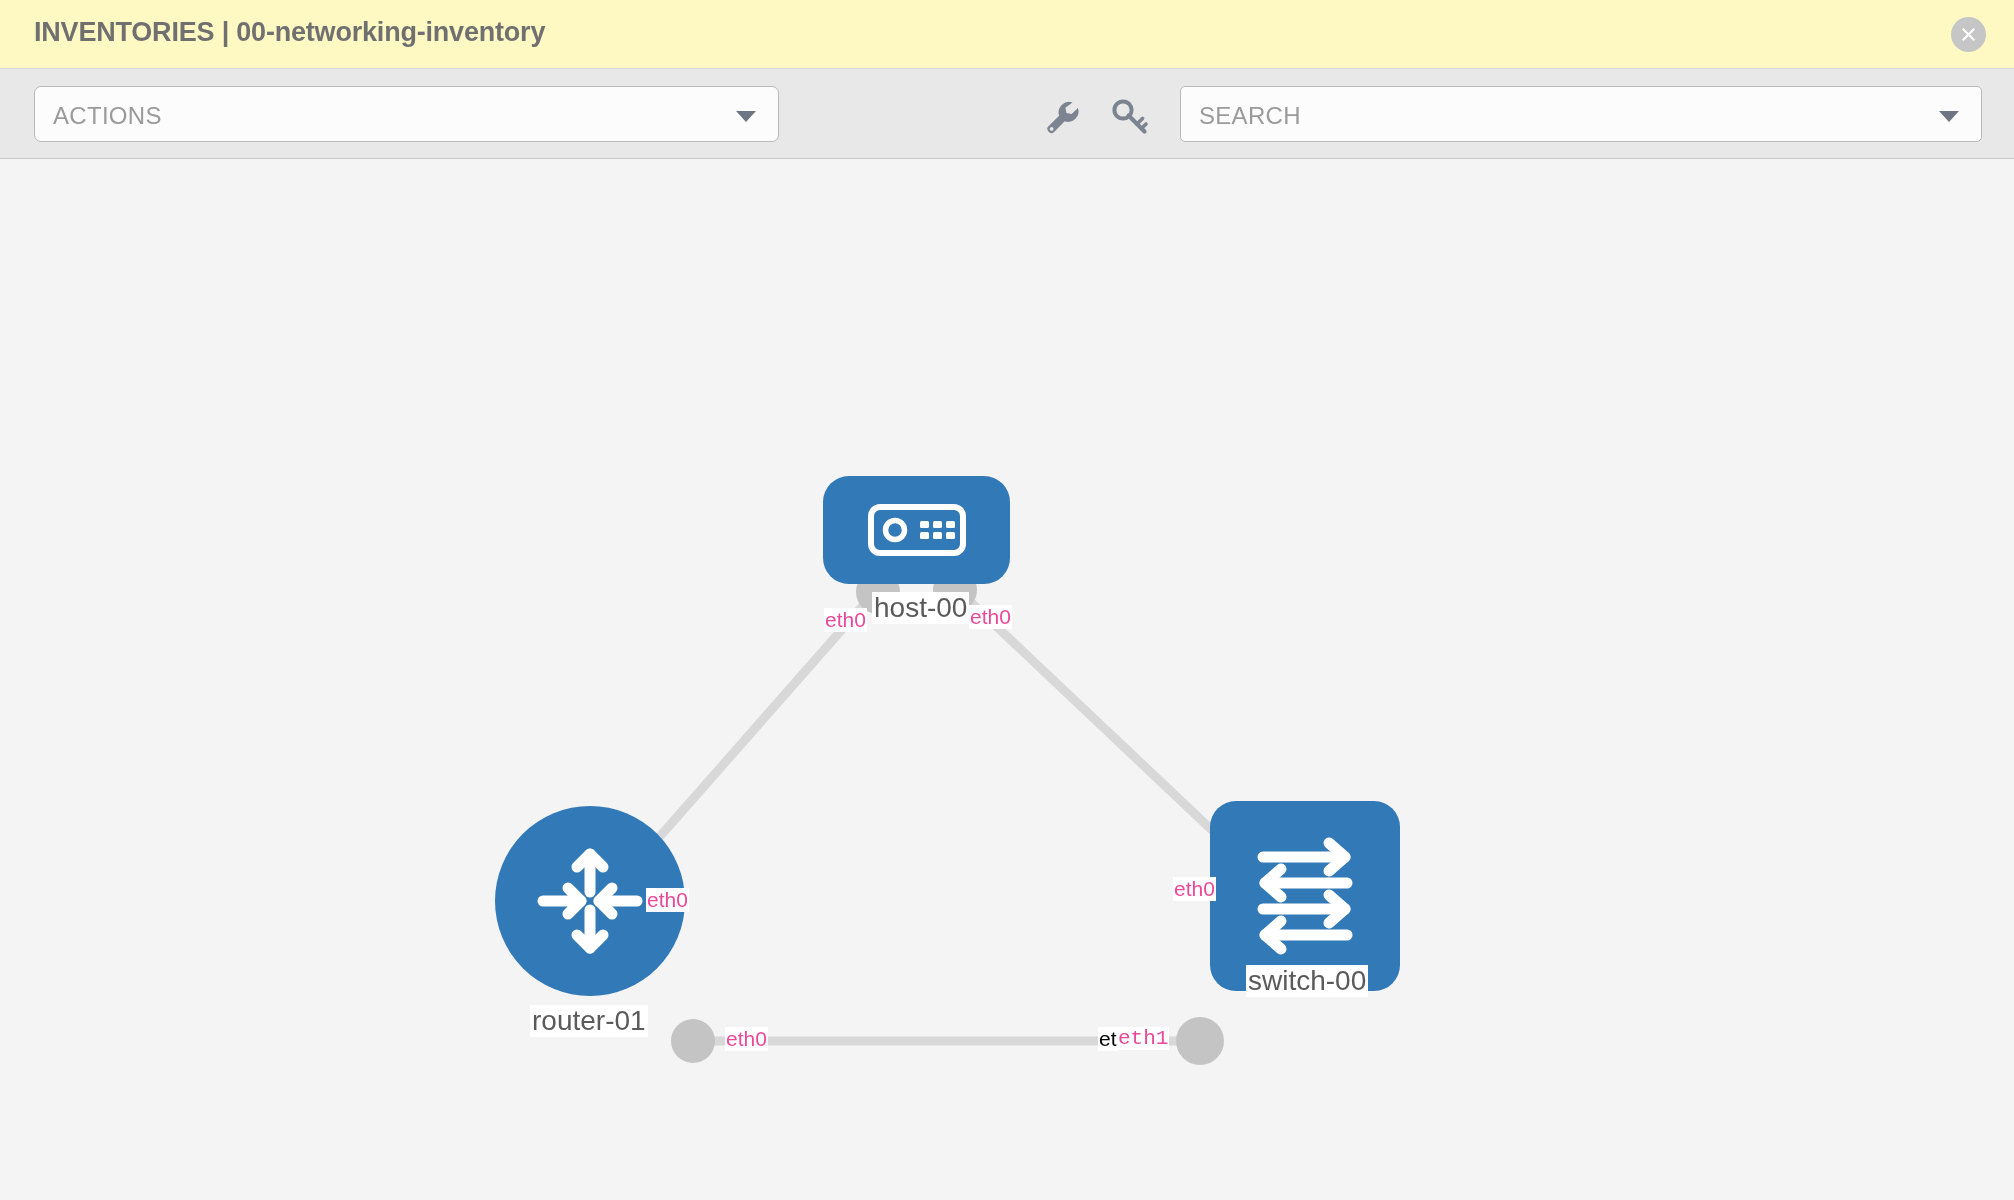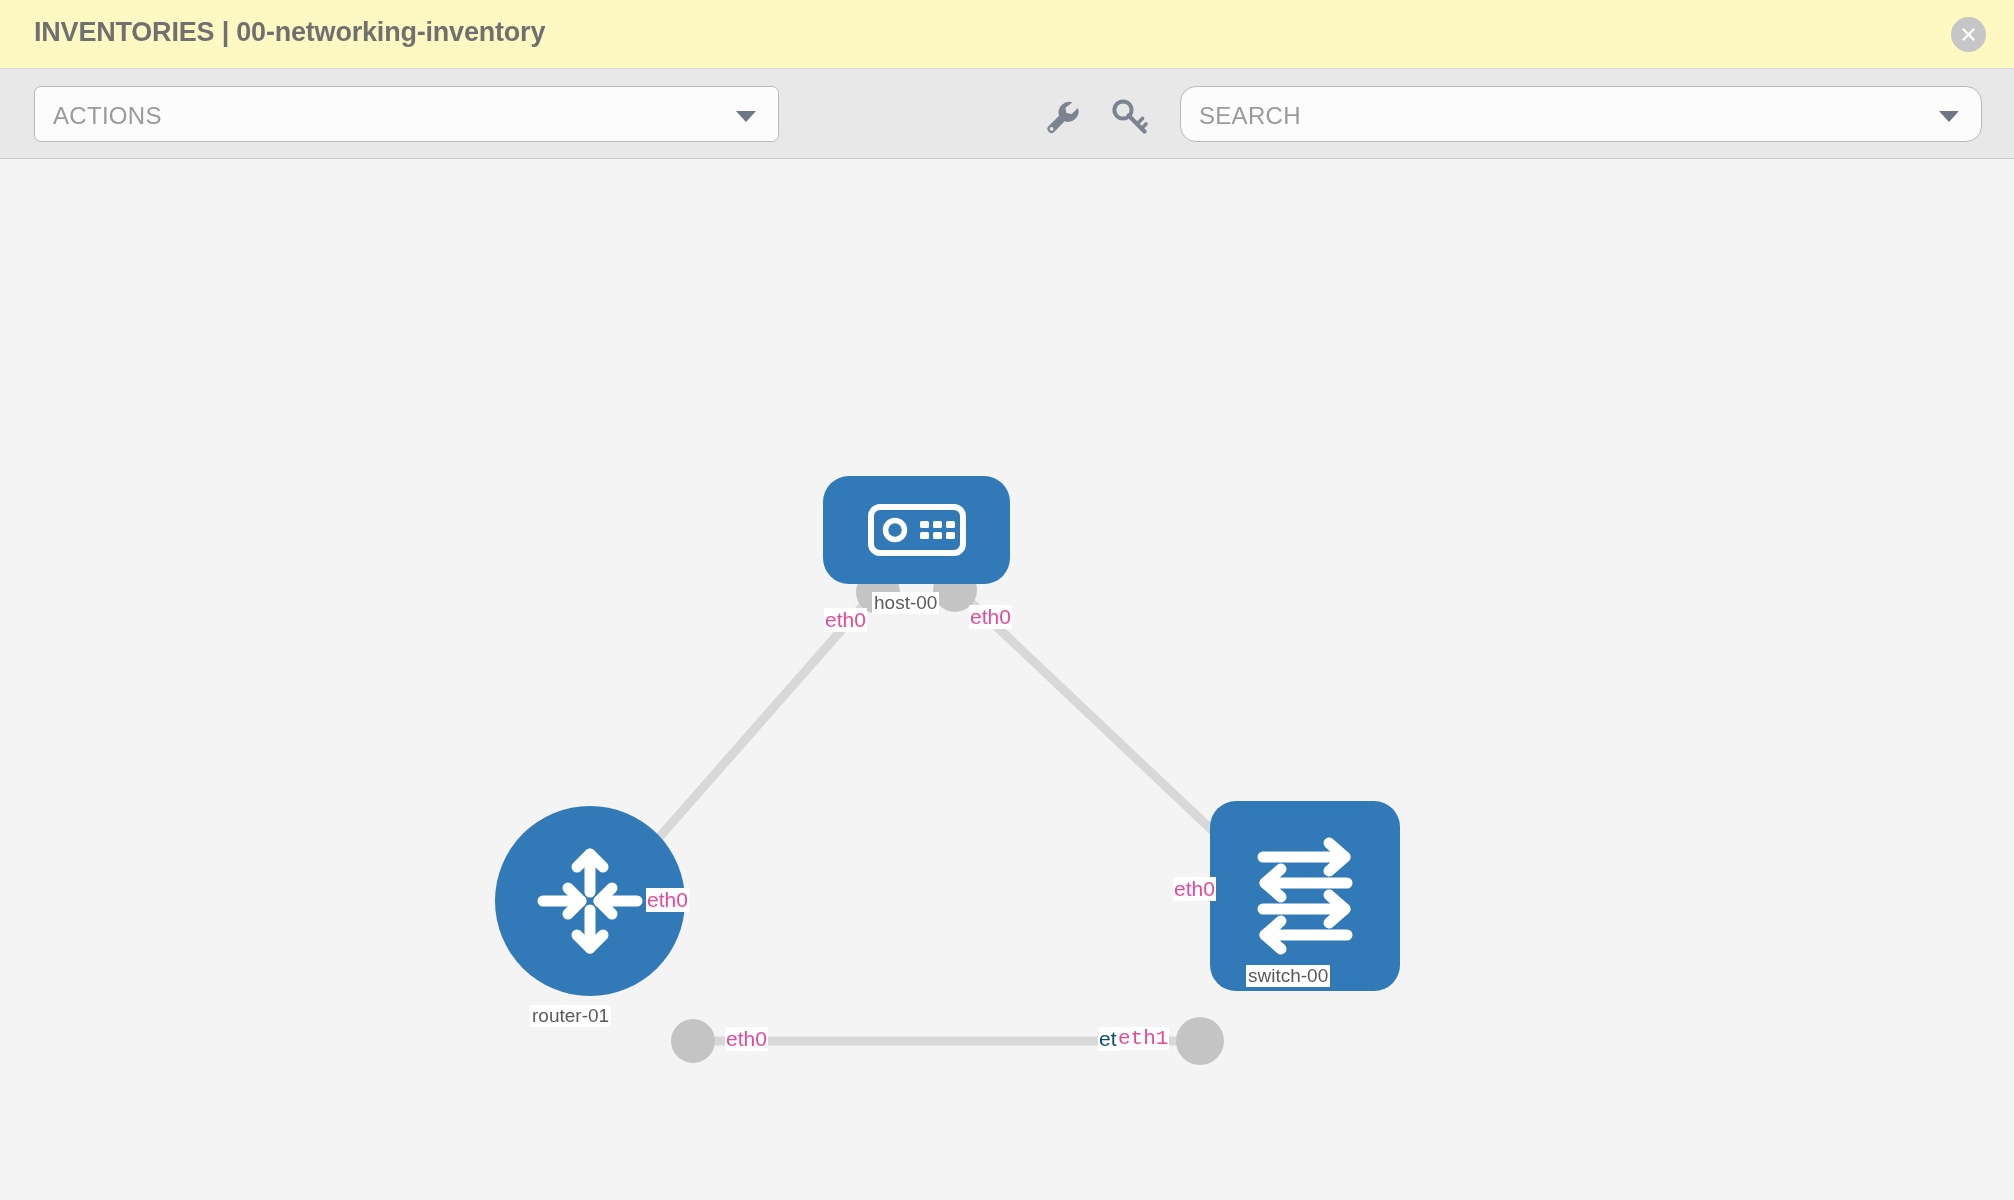--- a/index.html
+++ b/index.html
@@ -60,21 +60,21 @@
     position: absolute; top: 26px; width: 44px; height: 44px;
     cursor: pointer;
   }
   .tool-icon.wrench { left: 1040px; }
   .tool-icon.key    { left: 1108px; }
 
   .search-box {
     position: absolute; left: 1180px; top: 17px;
     width: 802px; height: 56px;
     background: #fcfcfc;
-    border: 1px solid #b9b9b9; border-radius: 16px;
+    border: 1px solid #b9b9b9; border-radius: 5px;
     cursor: text;
   }
   .search-label {
     position: absolute; left: 18px; top: 15px;
     font-size: 24px; color: #9a9a9a; letter-spacing: 0.3px;
   }
 
   
   .canvas {
     position: absolute; left: 0; top: 160px;
@@ -103,42 +103,42 @@
   .node-switch {
     left: 1210px; top: 641px;
     width: 190px; height: 190px;
     background: #3279b7; border-radius: 26px;
     display: flex; align-items: center; justify-content: center;
     cursor: pointer;
   }
 
   .node-label {
     position: absolute;
-    font-size: 19px; color: #5a5a5a;
+    font-size: 28px; color: #5a5a5a;
     background: #ffffff;
     white-space: nowrap;
     padding: 0 2px;
   }
   .label-host   { left: 872px; top: 432px; }
   .label-router { left: 530px; top: 845px; }
   .label-switch { left: 1246px; top: 805px; }
 
   .iface-label {
     position: absolute;
     font-size: 21px; color: #ec4899;
     background: #ffffff;
     white-space: nowrap;
     padding: 0 1px;
   }
   .if-host-left   { left: 824px; top: 448px; }
   .if-host-right  { left: 969px; top: 445px; }
   .if-router-up   { left: 646px; top: 728px; }
   .if-switch-up   { left: 1173px; top: 717px; }
   .if-router-mid  { left: 725px; top: 867px; }
-  .if-switch-mid1 { left: 1098px; top: 867px; color: #0c4a6e; }
+  .if-switch-mid1 { left: 1098px; top: 867px; color: #000000; }
   .if-switch-mid2 { left: 1117px; top: 867px; font-family: Liberation Mono, monospace; }
 </style>
 </head>
 <body>
 
 <div id="app">
 
   <div class="header">
     <div class="header-title">INVENTORIES | 00-networking-inventory</div>
     <div class="close-btn">

